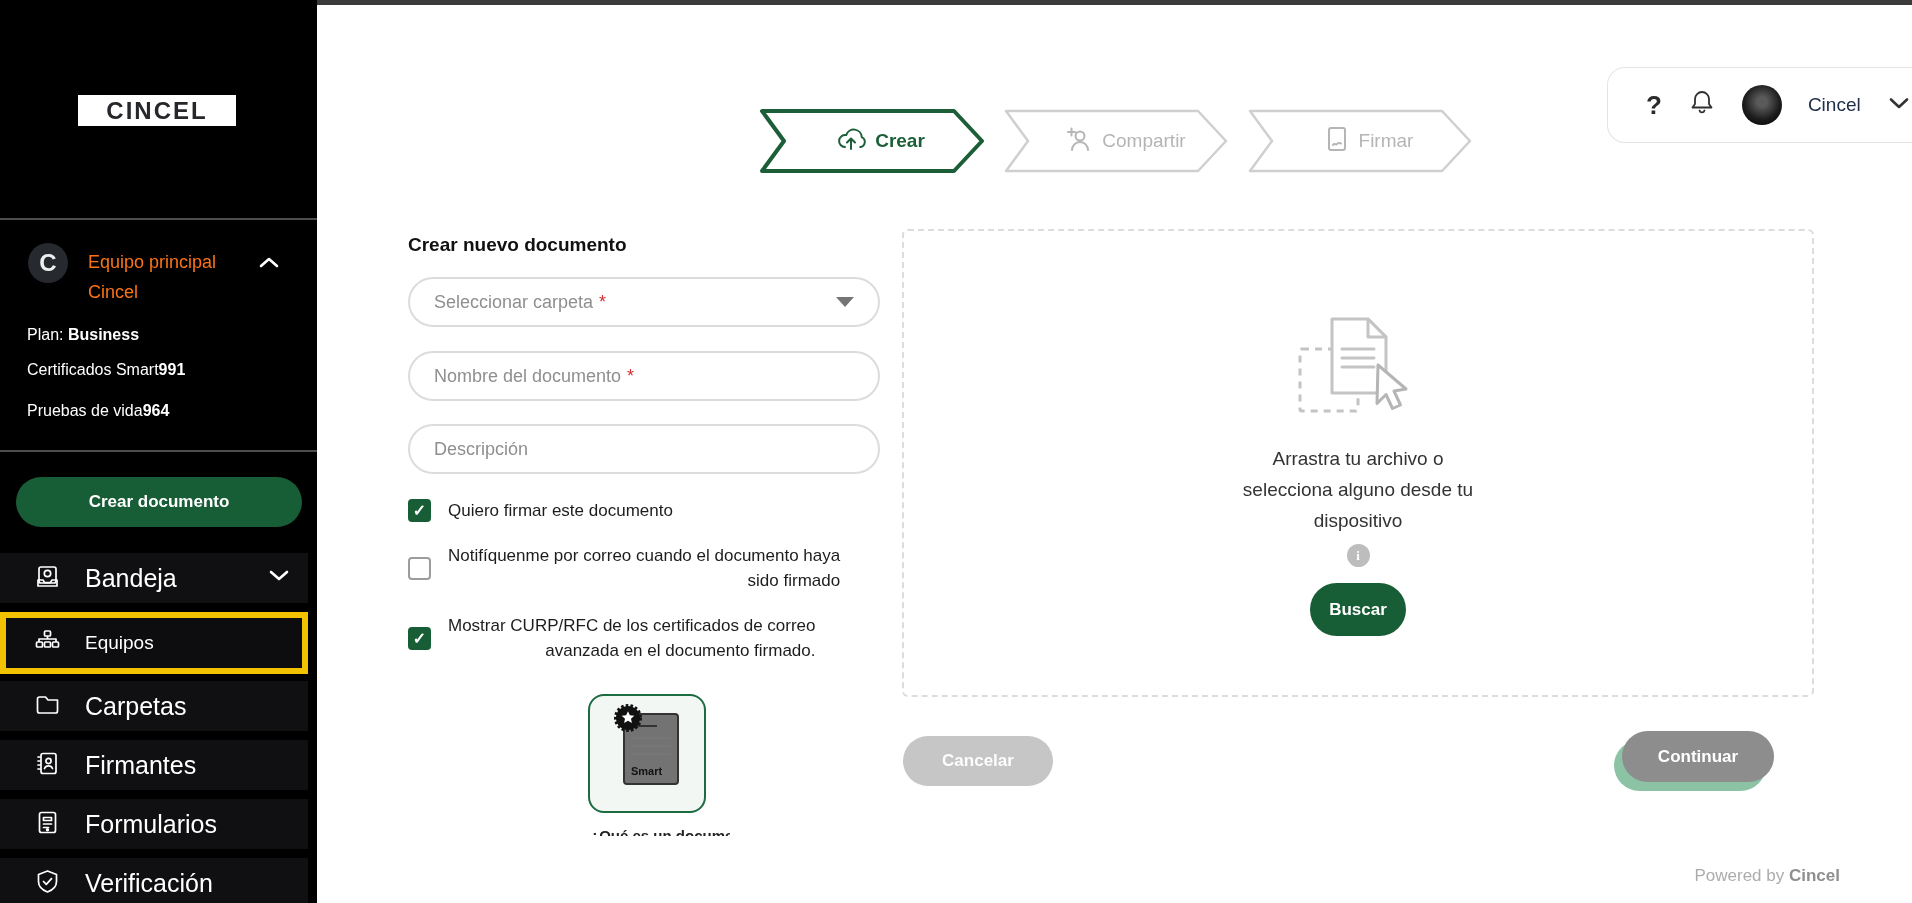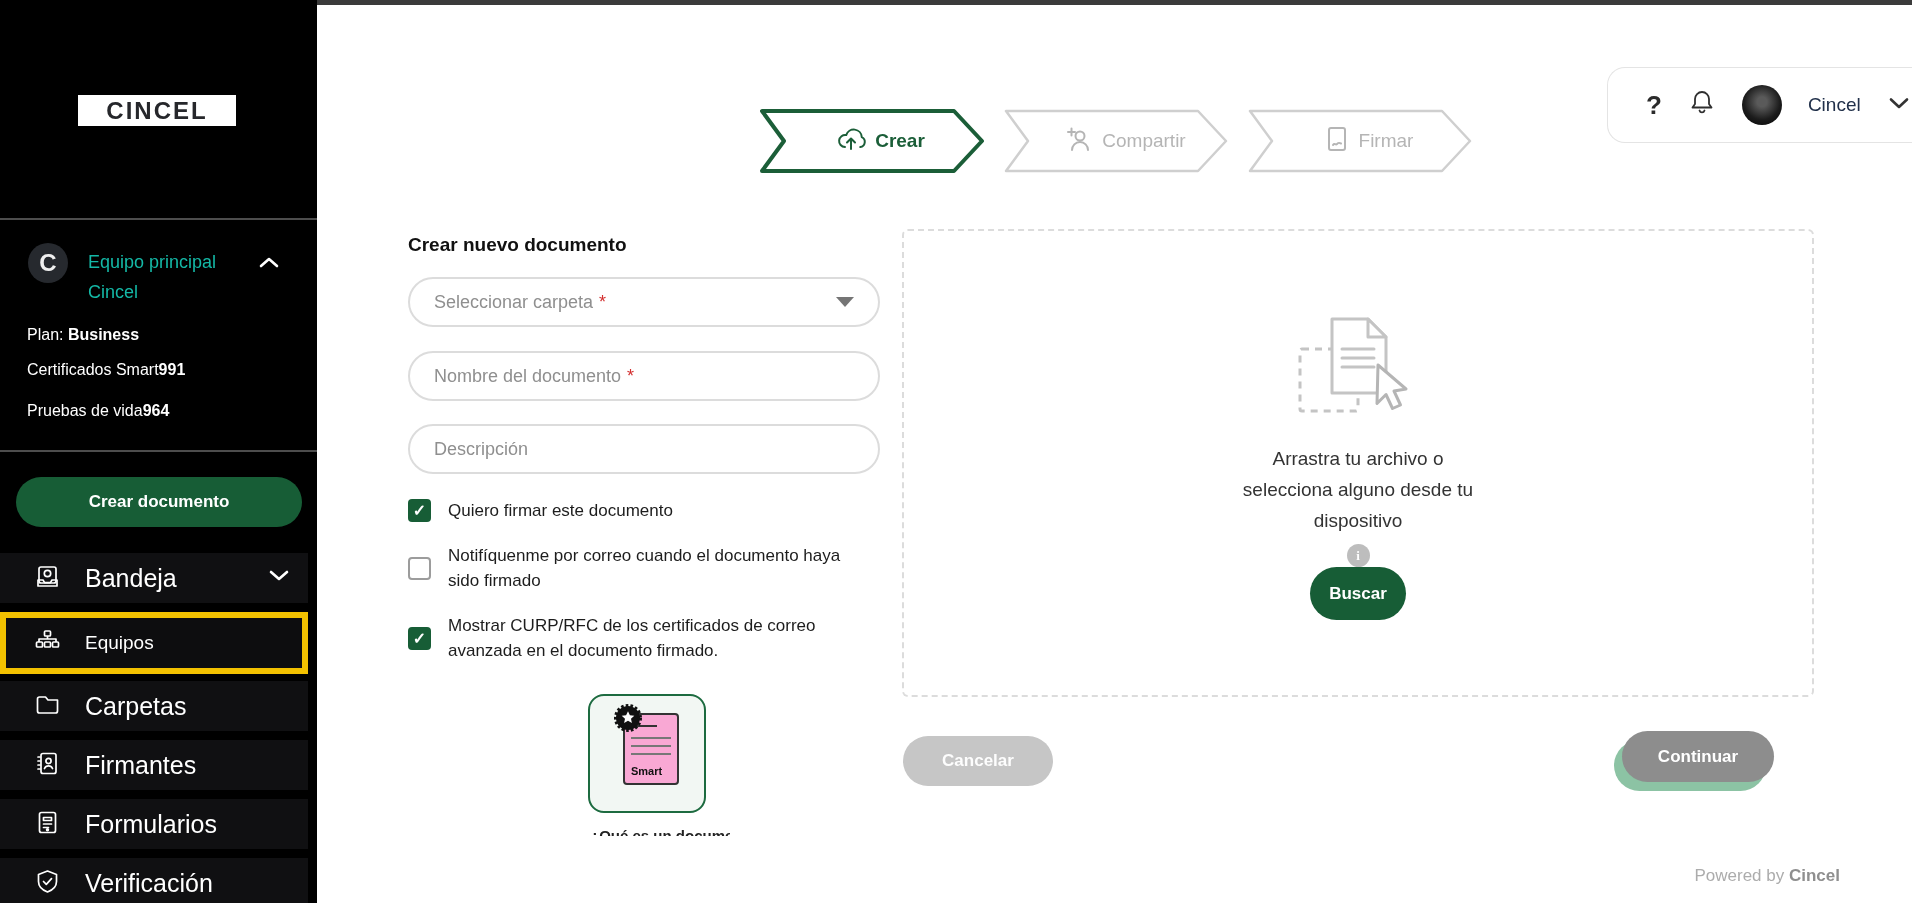--- a/index.html
+++ b/index.html
@@ -8,21 +8,21 @@
 
   
   .sidebar { position:absolute; left:0; top:0; width:317px; height:903px; background:#000; }
   .logo-box { position:absolute; left:78px; top:95px; width:158px; height:31px; background:#fff;
               display:flex; align-items:center; justify-content:center;
               font-weight:800; font-size:24px; letter-spacing:2px; color:#26272b; }
   .side-divider { position:absolute; left:0; width:317px; height:2px; background:#4d4d4d; }
   .team-avatar { position:absolute; left:28px; top:243px; width:40px; height:40px; border-radius:50%;
                  background:#26292e; color:#efefef; display:flex; align-items:center; justify-content:center;
                  font-weight:800; font-size:24px; }
-  .team-name { position:absolute; left:88px; top:247px; color:#14b8a6; font-size:18px; line-height:30px; }
+  .team-name { position:absolute; left:88px; top:247px; color:#f97316; font-size:18px; line-height:30px; }
   .team-chevron { position:absolute; left:258px; top:255px; }
   .plan-line { position:absolute; left:27px; top:326px; color:#fff; font-size:16px; }
   .plan-line b { font-weight:700; }
   .counter { position:absolute; left:27px; width:263px; color:#fff; font-size:16px; display:flex; justify-content:flex-start; }
   .counter .val { font-weight:600; }
   .create-doc-btn { position:absolute; left:16px; top:477px; width:286px; height:50px; border-radius:26px;
                     background:#175d36; color:#fff; font-weight:700; font-size:17px;
                     display:flex; align-items:center; justify-content:center; cursor:pointer; border:none; }
   .nav-item { position:absolute; left:0; width:308px; height:50px; background:#101012;
               display:flex; align-items:center; gap:24px; padding-left:34px; cursor:pointer; }
@@ -59,41 +59,41 @@
                 background:#fff; display:flex; align-items:center; padding:8px 24px; font-size:18px; color:#8f8f8f; cursor:text; }
   .req { color:#d32f2f; margin-left:6px; font-size:18px; }
   .caret { width:0; height:0; border-left:9px solid transparent; border-right:9px solid transparent;
            border-top:10px solid #757575; margin-left:auto; }
   .cbrow { position:absolute; left:408px; display:flex; align-items:center; gap:17px; }
   .cbox { width:23px; height:23px; border-radius:4px; flex:0 0 auto; cursor:pointer; }
   .cbox.checked { background:#175d36; color:#fff; display:flex; align-items:center; justify-content:center;
                   font-size:16px; font-weight:800; }
   .cbox.unchecked { background:#fff; border:2px solid #9c9c9c; }
   .cbtext { font-size:17px; color:#1d1d1d; line-height:25px; }
-  .cbtext span { display:block; }
+  .cbtext span { display:block;text-align:right; }
 
   .smart-card { position:absolute; left:588px; top:694px; width:118px; height:119px; background:#f2f7f3;
                 border:2px solid #1d6b40; border-radius:16px; cursor:pointer; }
-  .smart-doc { position:absolute; left:33px; top:17px; width:56px; height:72px; background:#f9a8d4;
+  .smart-doc { position:absolute; left:33px; top:17px; width:56px; height:72px; background:#737373;
                border:2px solid #333; border-radius:4px; }
   .smart-doc .line { position:absolute; background:#777; height:2px; }
   .smart-doc .word { position:absolute; left:6px; bottom:6px; font-size:11px; font-weight:700; color:#111; }
   .smart-seal { position:absolute; left:-12px; top:-12px; width:30px; height:30px; }
   .clipped-caption { position:absolute; left:590px; top:827px; width:140px; height:9px; overflow:hidden; }
   .clipped-caption div { font-size:15px; font-weight:700; color:#222; white-space:nowrap; }
 
   
   .upload-zone { position:absolute; left:902px; top:229px; width:912px; height:468px;
                  border:2px dashed #dcdcdc; border-radius:6px; background:#fff; }
   .upload-inner { position:absolute; left:0; top:78px; width:100%; display:flex; flex-direction:column; align-items:center; }
   .upload-text { margin-top:18px; text-align:center; font-size:19px; color:#333; line-height:31px; }
   .info-dot { margin-top:8px; width:23px; height:23px; border-radius:50%; background:#bdbdbd; color:#fff;
               display:flex; align-items:center; justify-content:center; font-size:13px; font-weight:700;
               font-family:"Liberation Serif", serif; cursor:pointer; }
-  .buscar-btn { margin-top:0; width:96px; height:53px; border-radius:27px; background:#175d36; color:#fff;
+  .buscar-btn { margin-top:16px; width:96px; height:53px; border-radius:27px; background:#175d36; color:#fff;
                 font-weight:700; font-size:17px; border:none; display:flex; align-items:center; justify-content:center; cursor:pointer; }
 
   
   .cancel-btn { position:absolute; left:903px; top:736px; width:150px; height:50px; border-radius:26px;
                 background:#c6c6c6; color:#fdfdfd; font-weight:700; font-size:17px; border:none;
                 display:flex; align-items:center; justify-content:center; cursor:pointer; }
   .continue-btn { position:absolute; left:1622px; top:731px; width:152px; height:51px; border-radius:26px;
                   background:#8d8d8d; color:#fff; font-weight:700; font-size:17px; border:none;
                   display:flex; align-items:center; justify-content:center; cursor:pointer;
                   box-shadow:-8px 9px 0 0 #8cc3a4; }

